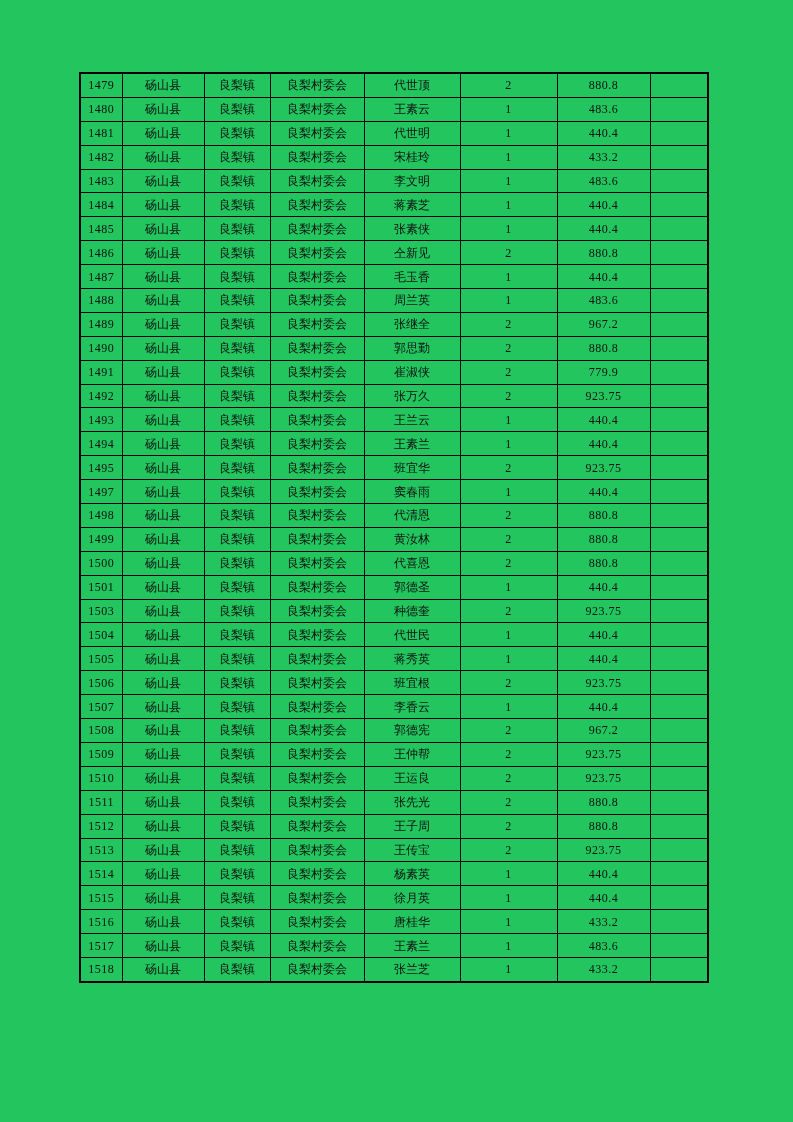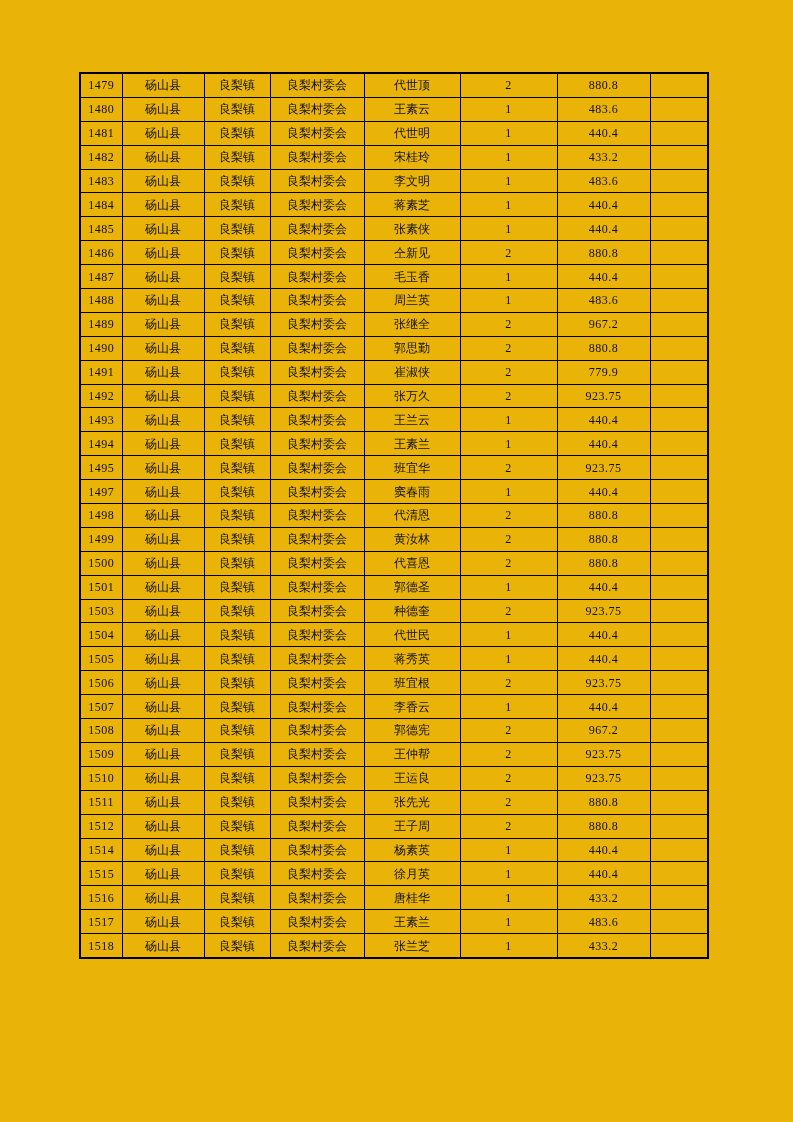--- a/index.html
+++ b/index.html
@@ -4,21 +4,21 @@
 <style>
   html, body {
     margin: 0;
     padding: 0;
     background: #ffffff;
   }
   .sheet {
     position: relative;
     width: 793px;
     height: 1122px;
-    background: #eab308;
+    background: #22c55e;
     overflow: hidden;
     font-family: "Liberation Serif", "DejaVu Serif", serif;
     color: #111111;
   }
   table.roster {
     position: absolute;
     left: 79px;
     top: 72px;
     border-collapse: collapse;
     table-layout: fixed;
@@ -370,20 +370,30 @@
           <td class="num">1512</td>
           <td>砀山县</td>
           <td>良梨镇</td>
           <td>良梨村委会</td>
           <td>王子周</td>
           <td class="num">2</td>
           <td class="num">880.8</td>
           <td></td>
         </tr>
         <tr>
+          <td class="num">1513</td>
+          <td>砀山县</td>
+          <td>良梨镇</td>
+          <td>良梨村委会</td>
+          <td>王传宝</td>
+          <td class="num">2</td>
+          <td class="num">923.75</td>
+          <td></td>
+        </tr>
+        <tr>
           <td class="num">1514</td>
           <td>砀山县</td>
           <td>良梨镇</td>
           <td>良梨村委会</td>
           <td>杨素英</td>
           <td class="num">1</td>
           <td class="num">440.4</td>
           <td></td>
         </tr>
         <tr>

